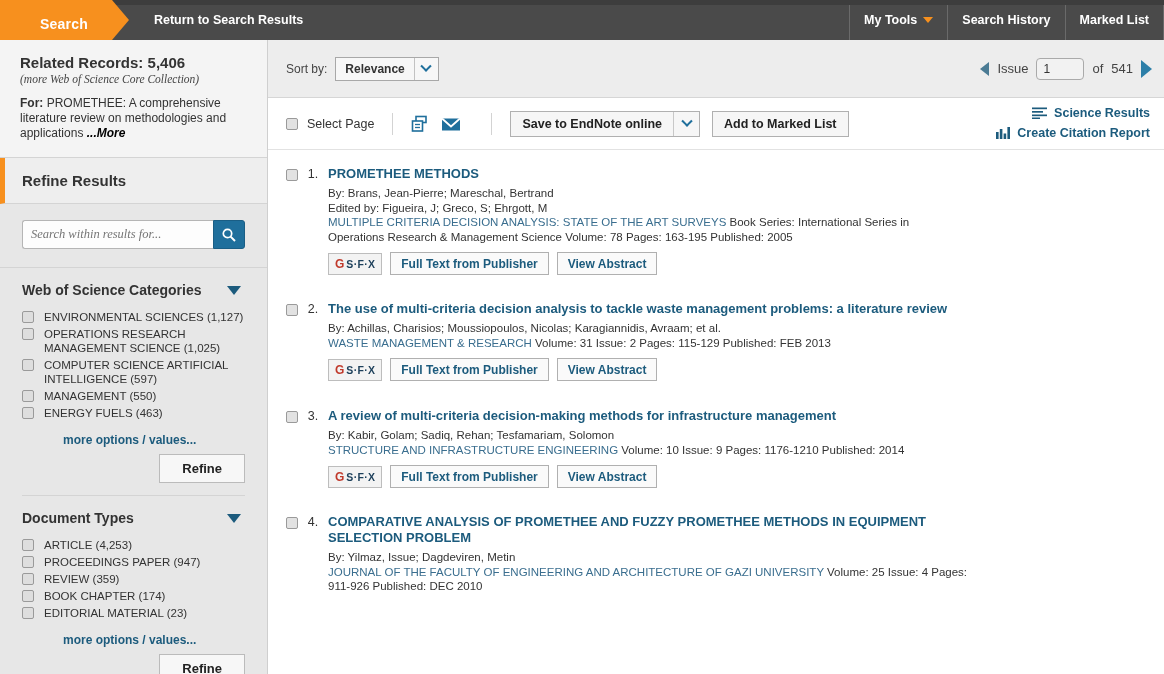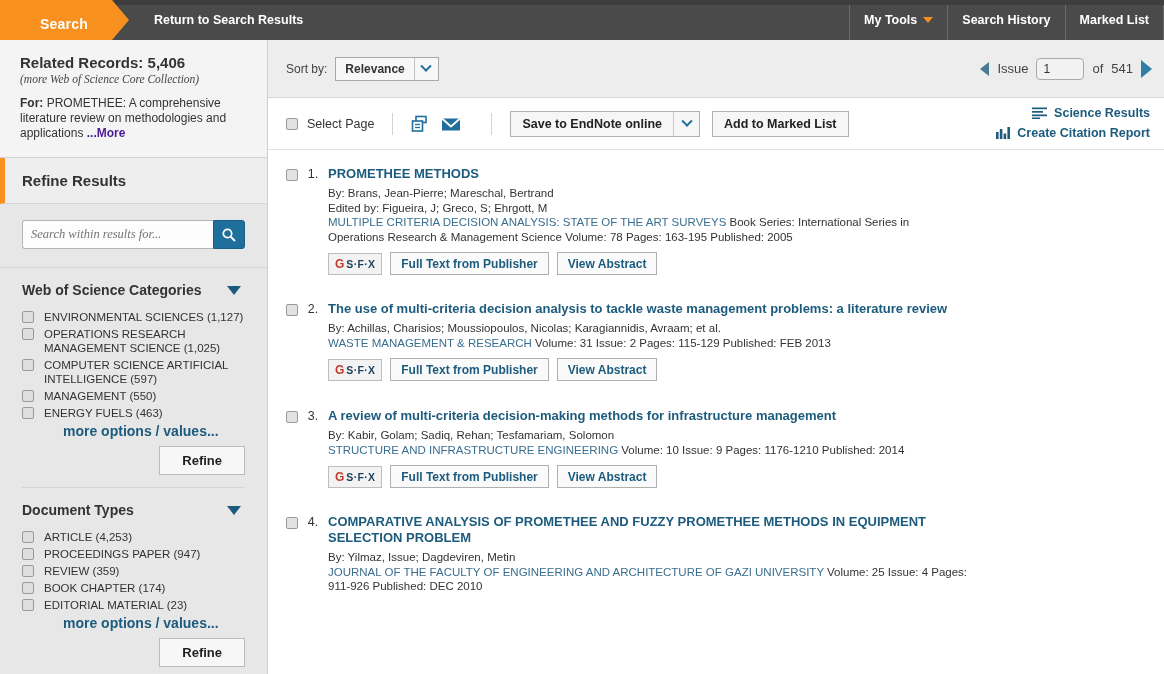--- a/index.html
+++ b/index.html
@@ -110,21 +110,21 @@
     font-size: 11.5px;
     color: #444;
     margin-bottom: 11px;
   }
   .rr-for {
     font-size: 12px;
     line-height: 15px;
     color: #333;
   }
   .rr-for b { font-weight: bold; }
-  .rr-more { color: #4c1d95; font-weight: bold; cursor: pointer; }
+  .rr-more { color: #000000; font-weight: bold; cursor: pointer; font-style: italic; }
 
   .refine-header {
     border-left: 5px solid #f7901e;
     background: #eeeeee;
     padding: 14px 0 14px 17px;
     font-size: 15px;
     font-weight: bold;
     color: #333;
     border-bottom: 1px solid #d4d4d4;
   }
@@ -193,22 +193,22 @@
     cursor: pointer;
   }
   .flabel {
     font-size: 11.5px;
     color: #333;
     line-height: 14px;
   }
   .more-opts {
     color: #1c5b7d;
     font-weight: bold;
-    font-size: 14px;
-    margin-top: 3px;
+    font-size: 12px;
+    margin-top: 13px;
     cursor: pointer;
     padding-left: 41px;
   }
   .refine-btn-wrap { display: flex; justify-content: flex-end; margin-top: 7px; }
   .refine-btn {
     background: #f7f7f7;
     border: 1px solid #bbb;
     padding: 6px 22px;
     font-size: 13px;
     font-weight: bold;

